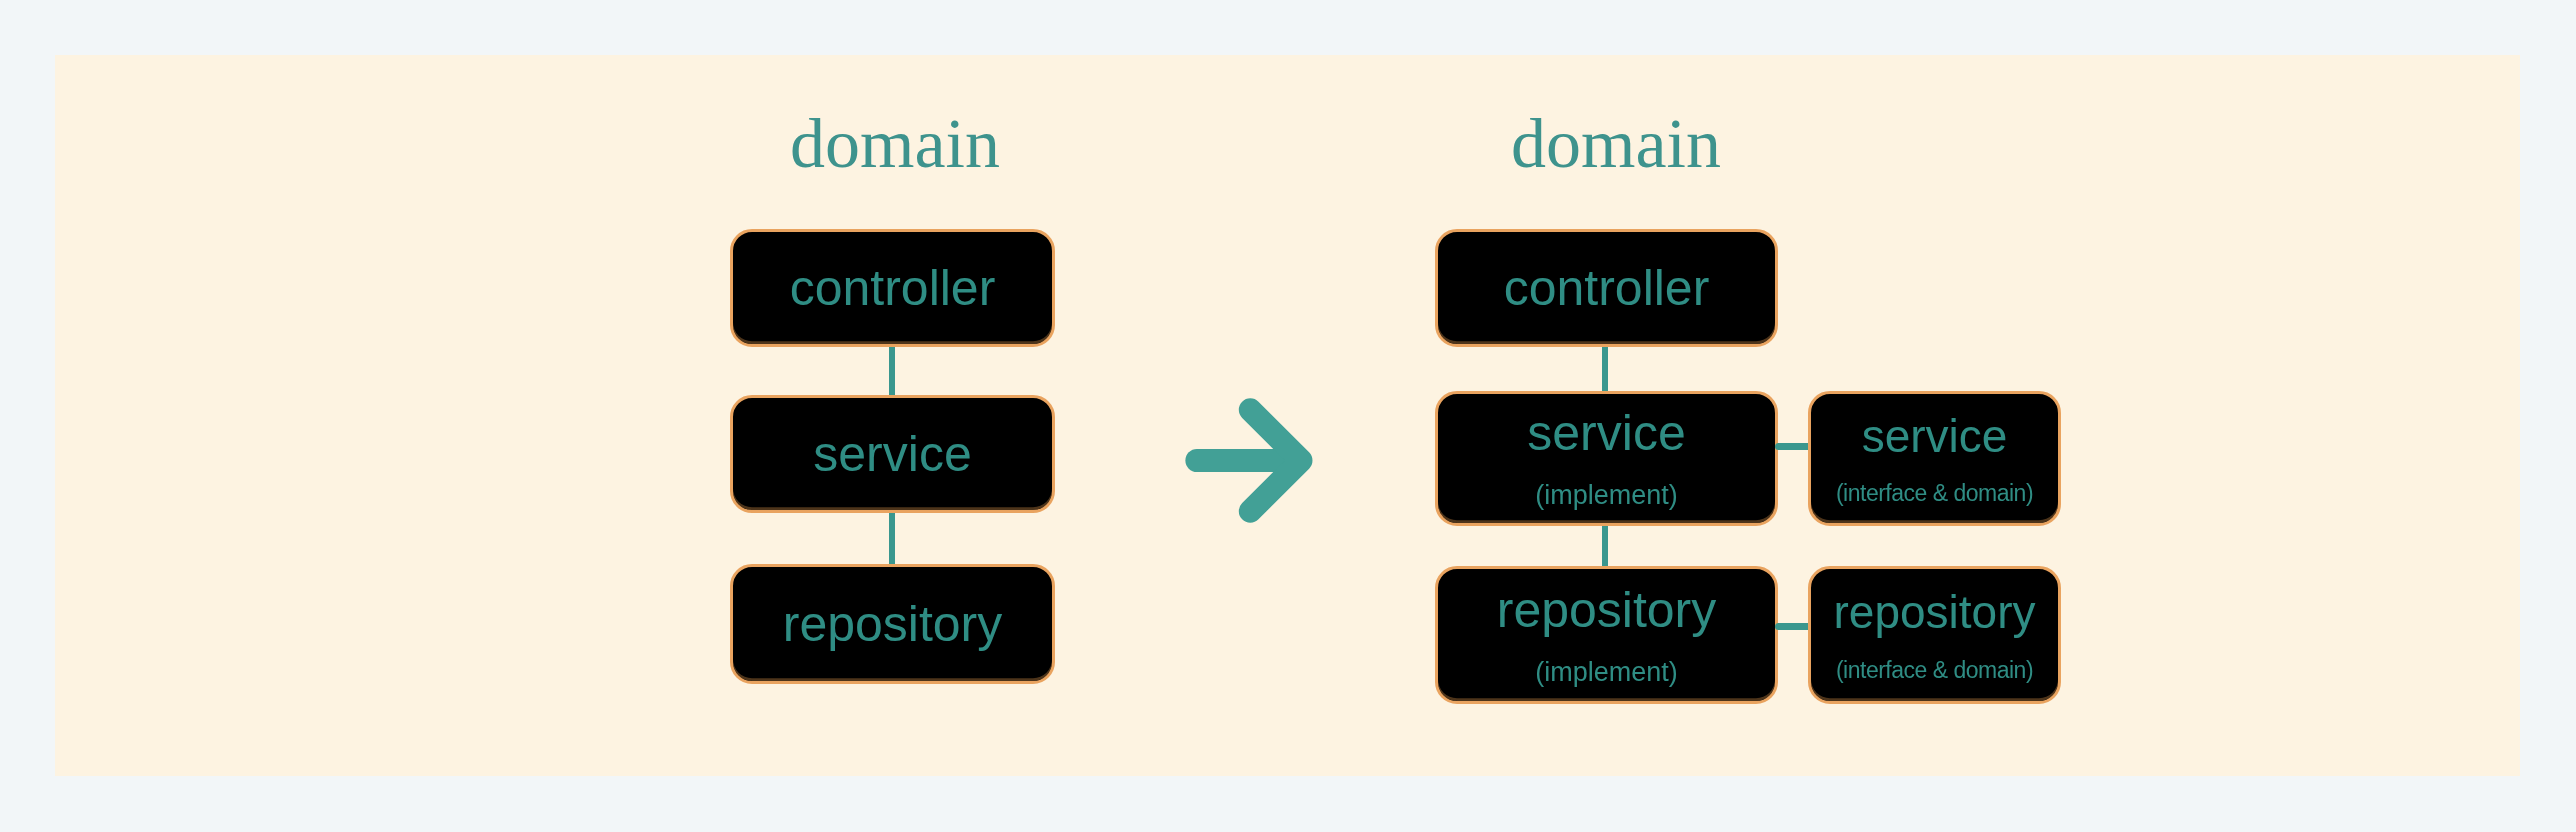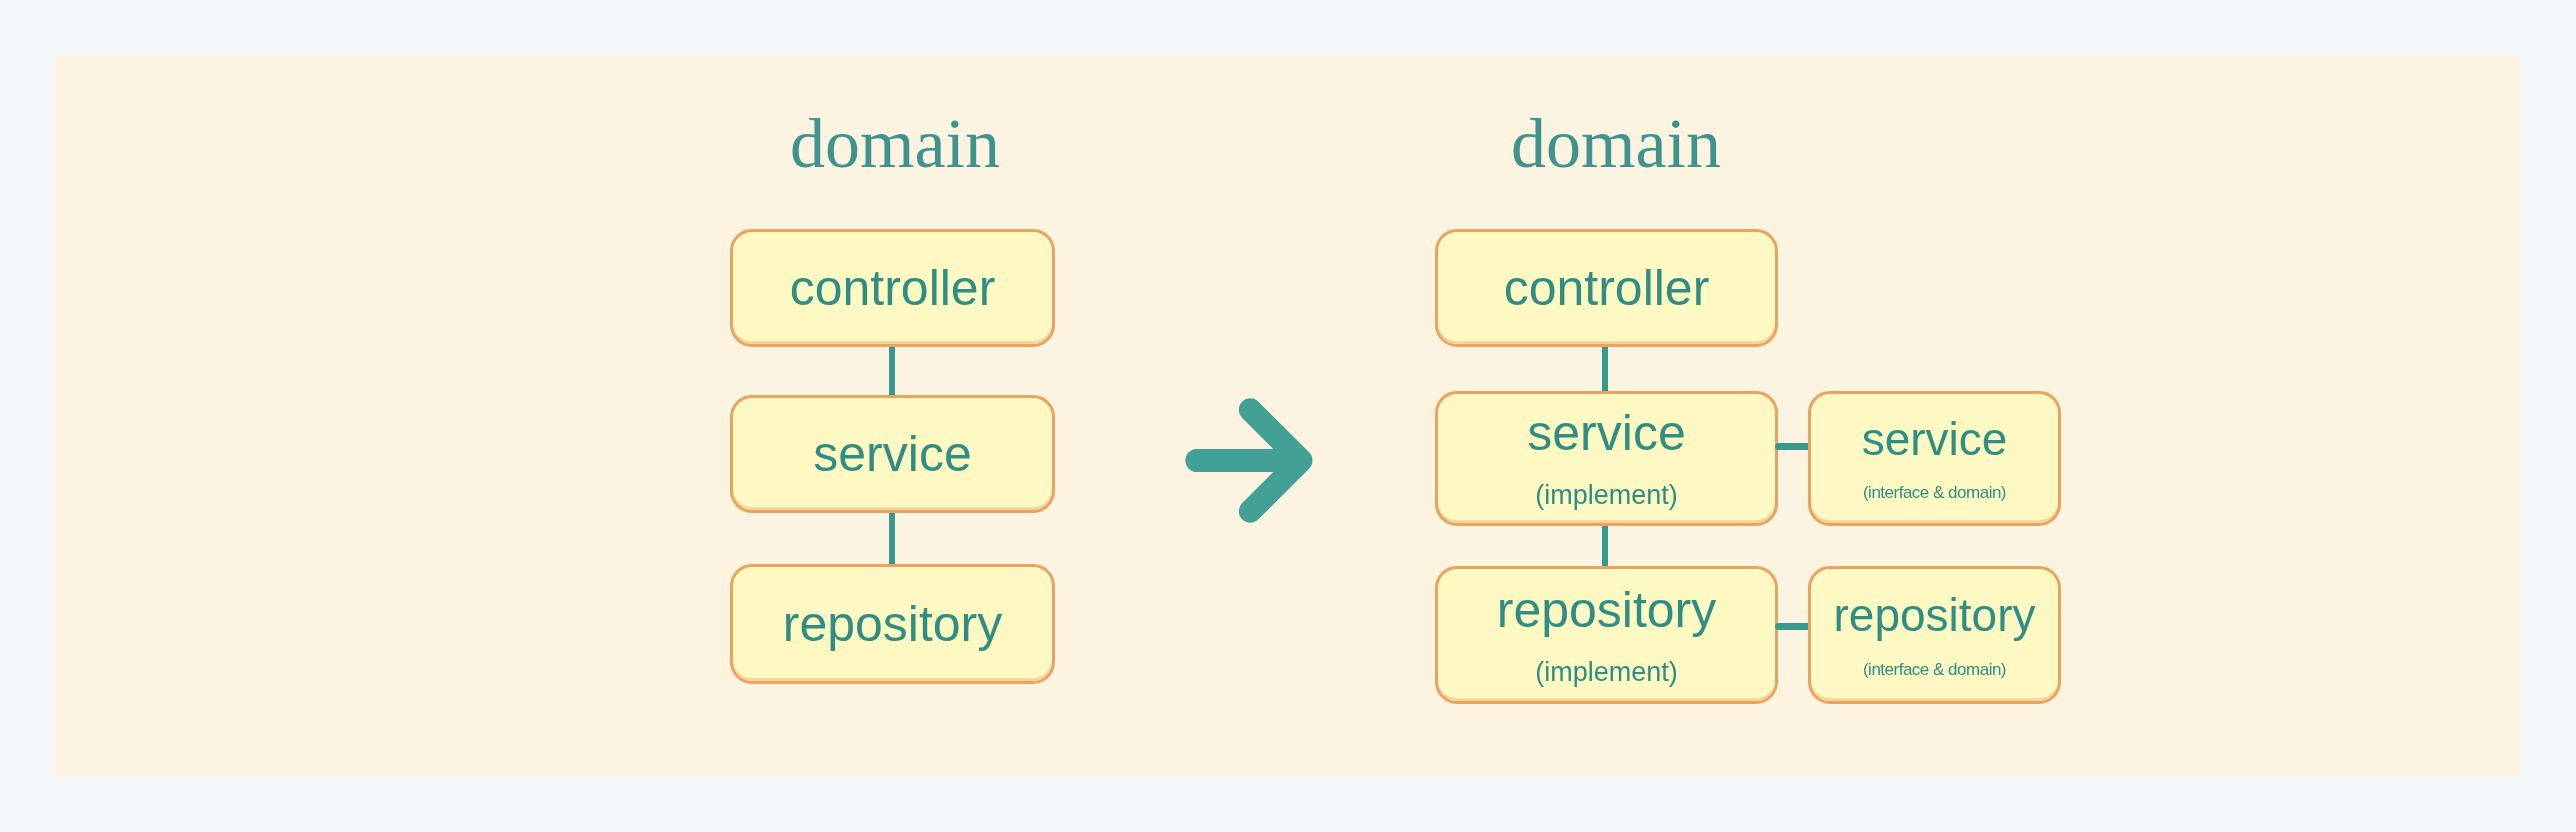--- a/index.html
+++ b/index.html
@@ -28,21 +28,21 @@
     transform: translateX(-50%);
     font-family: "Liberation Serif", serif;
     font-size: 70px;
     line-height: 1;
     color: #3e938d;
     white-space: nowrap;
   }
   .node {
     position: absolute;
     box-sizing: border-box;
-    background: #fef9c3;
+    background: #000000;
     border: 3.7px solid #e9a35f;
     border-radius: 22px;
     display: flex;
     flex-direction: column;
     align-items: center;
     justify-content: center;
     box-shadow: inset 0 -2.8px 0 rgba(222,148,74,0.35);
   }
   .node .main {
     font-size: 50px;
@@ -51,21 +51,21 @@
     white-space: nowrap;
   }
   .node .sub {
     font-size: 27px;
     line-height: 1.1;
     margin-top: 20px;
     color: #2f8d84;
     white-space: nowrap;
   }
   .node.narrow .main { font-size: 46px; }
-  .node.narrow .sub  { font-size: 17px; letter-spacing: -0.5px; }
+  .node.narrow .sub  { font-size: 23px; letter-spacing: -0.5px; }
   .vline {
     position: absolute;
     width: 5.5px;
     background: #3a978e;
   }
   .hline {
     position: absolute;
     height: 7.4px;
     border-radius: 3.7px;
     background: #3a978e;

